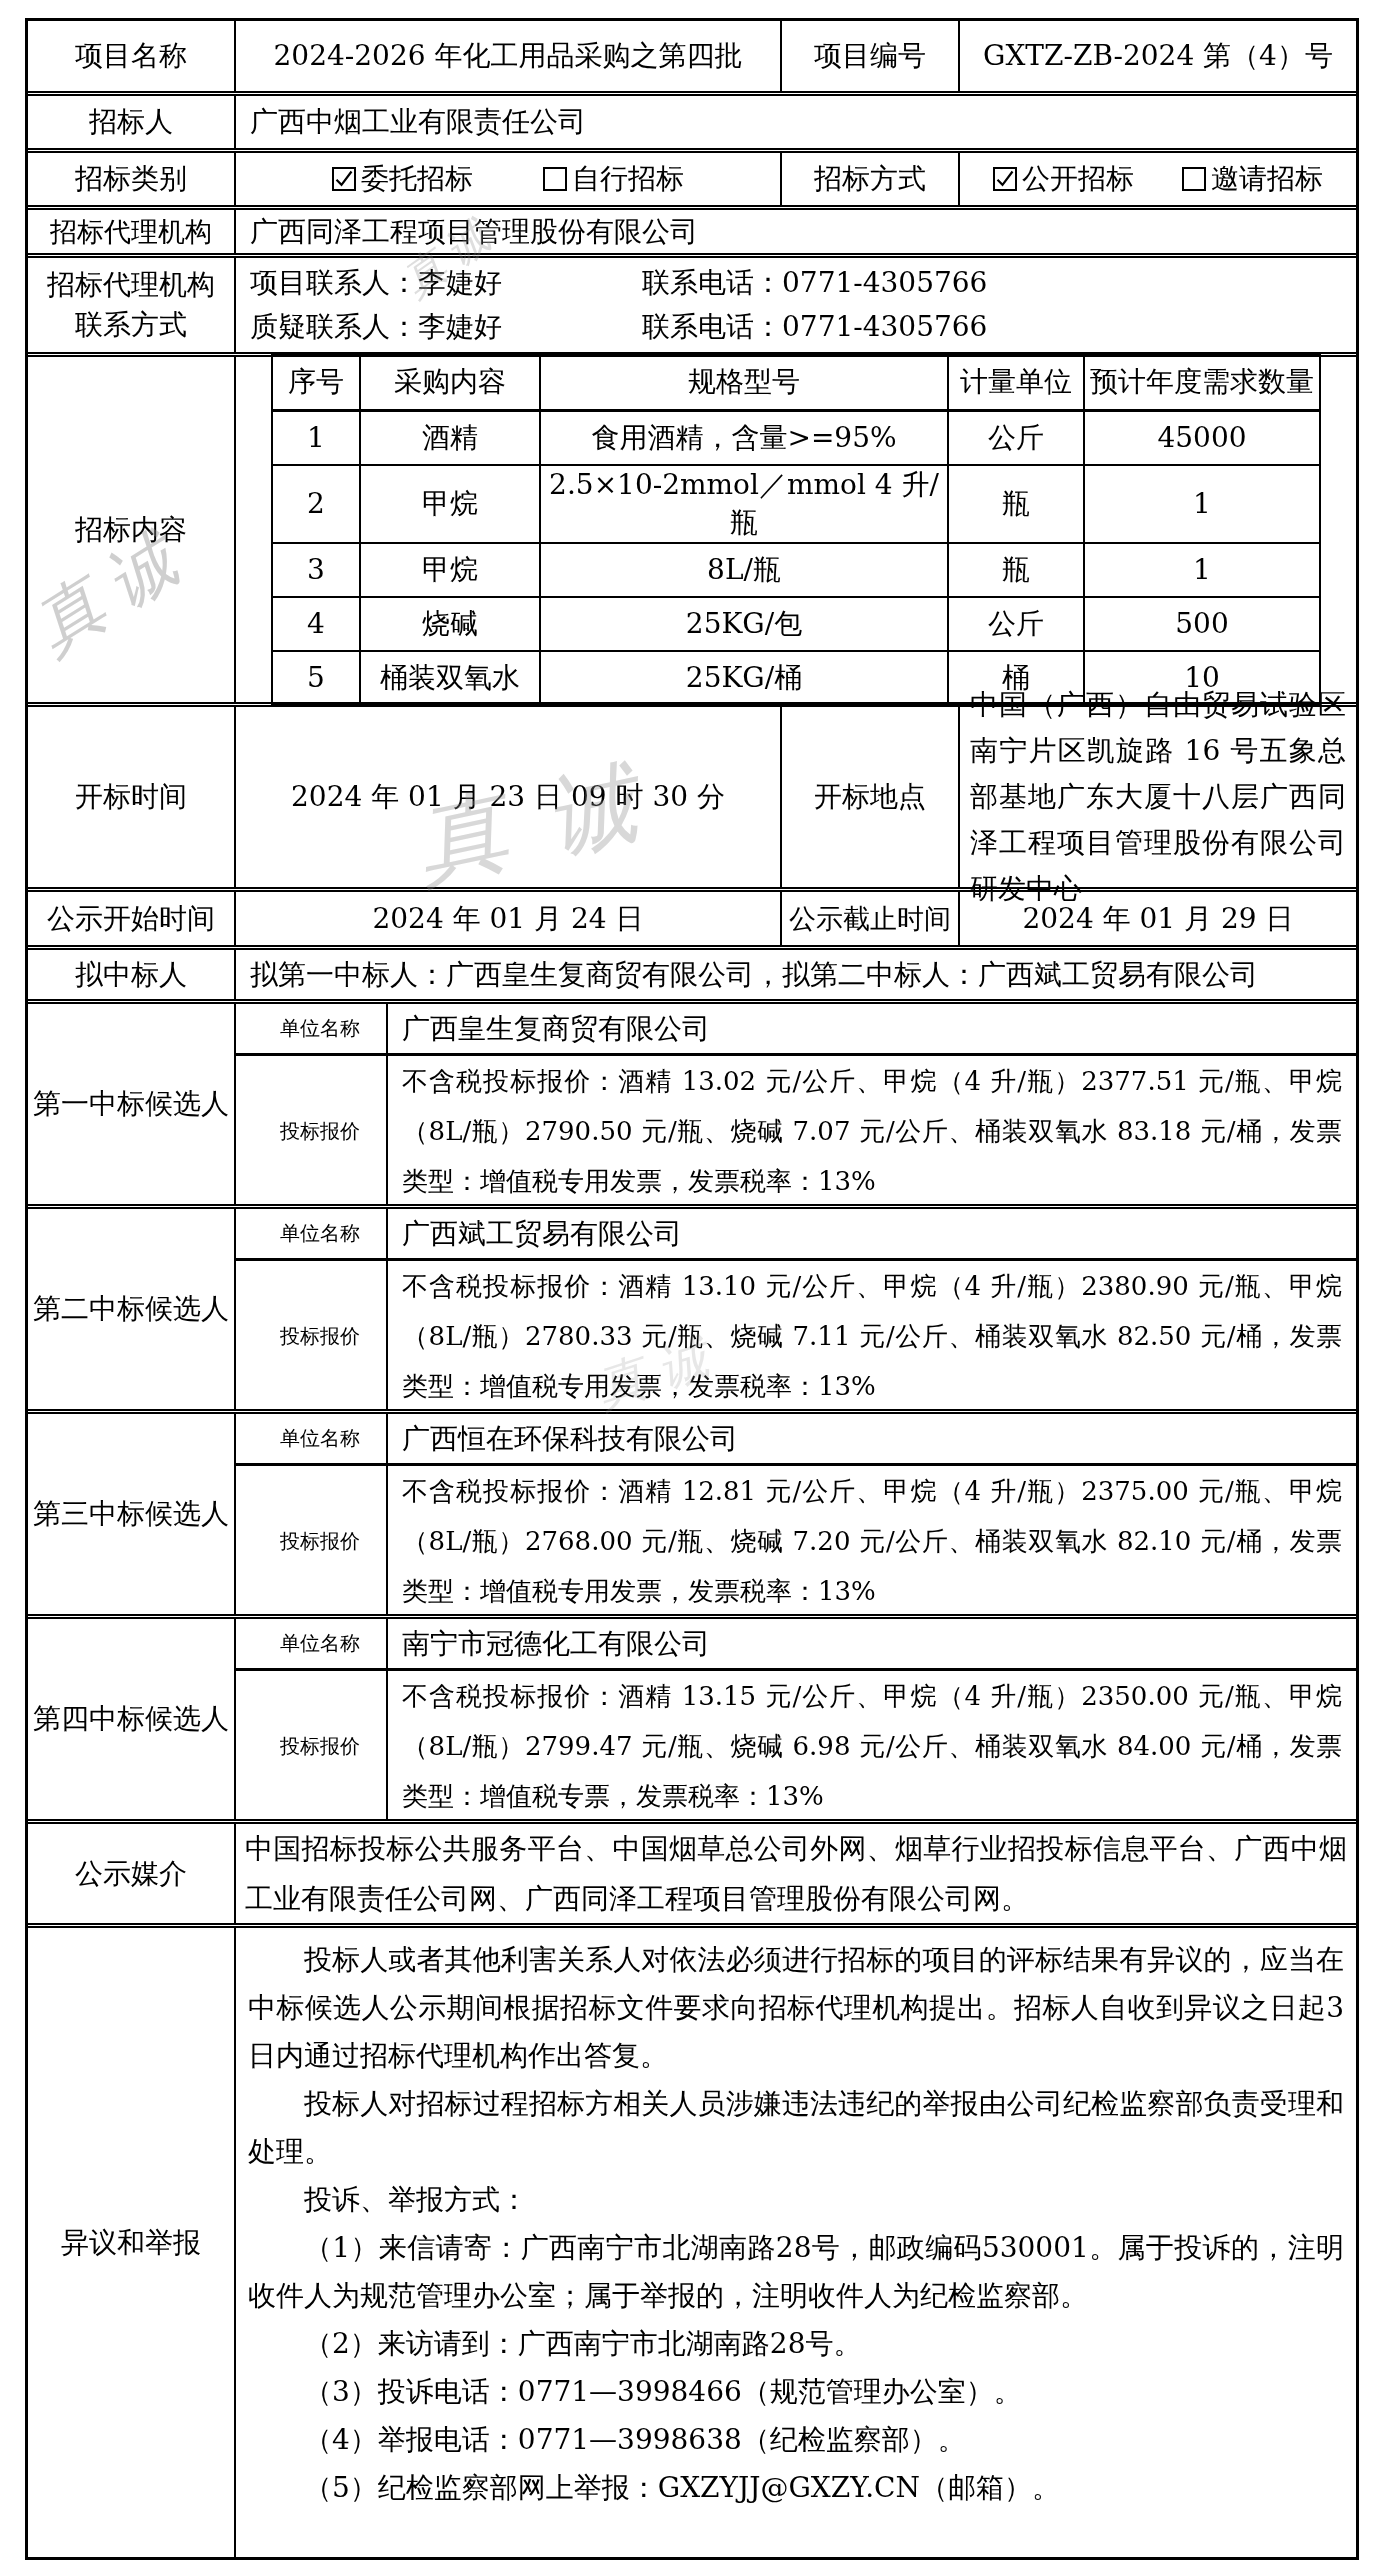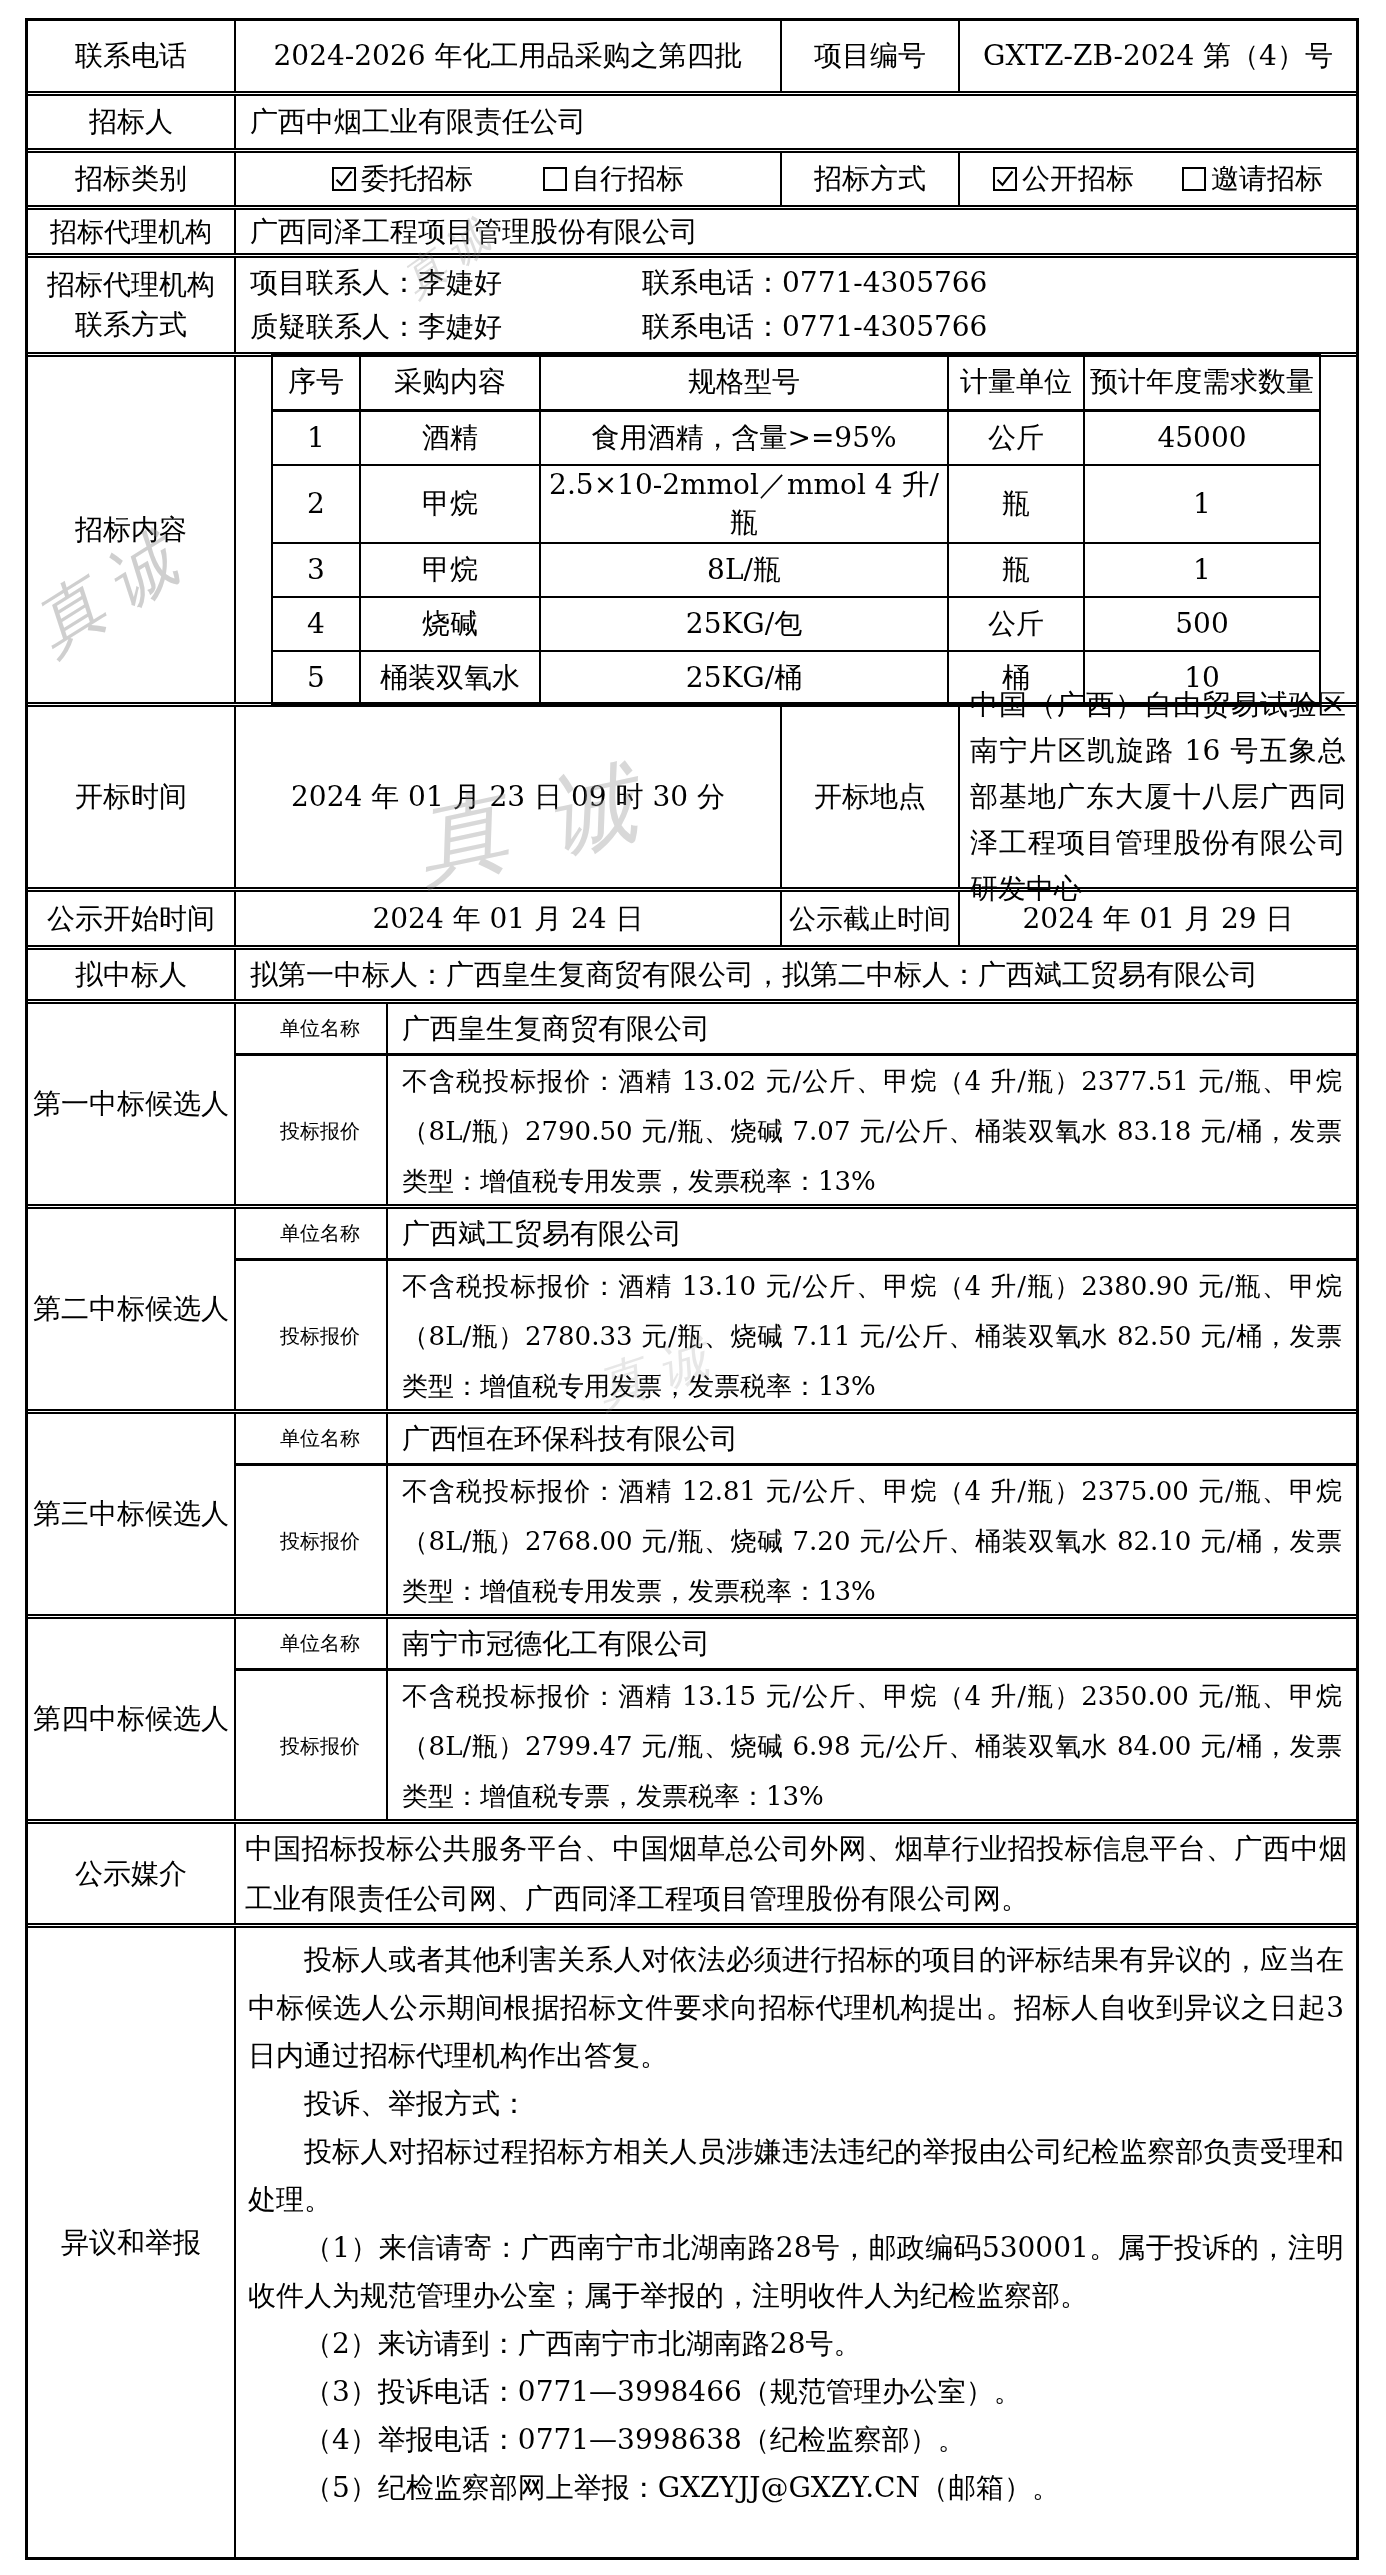--- a/index.html
+++ b/index.html
@@ -74,21 +74,21 @@
   .wm-b{top:545px;left:28px;font-size:68px;opacity:.40;transform:rotate(-32deg);letter-spacing:16px;}
   .wm-c{top:760px;left:415px;font-size:90px;opacity:.33;transform:rotate(-12deg);letter-spacing:42px;}
   .wm-d{top:1338px;left:595px;font-size:50px;opacity:.20;transform:rotate(-18deg);letter-spacing:14px;}
 </style>
 </head>
 <body>
 
 <div class="doc-table">
 
   <div class="row r-project">
-    <div class="lbl">联系电话</div>
+    <div class="lbl">项目名称</div>
     <div class="val center">2024-2026 年化工用品采购之第四批</div>
     <div class="midlbl">项目编号</div>
     <div class="endval">GXTZ-ZB-2024 第（4）号</div>
   </div>
 
   <div class="row r-tenderee sep">
     <div class="lbl">招标人</div>
     <div class="val left">广西中烟工业有限责任公司</div>
   </div>
 
@@ -311,22 +311,22 @@
     <div class="lbl">公示媒介</div>
     <div class="val">
         <span class="media-text">中国招标投标公共服务平台、中国烟草总公司外网、烟草行业招投标信息平台、广西中烟工业有限责任公司网、广西同泽工程项目管理股份有限公司网。</span>
       </div>
   </div>
 
   <div class="row r-objection sep">
     <div class="lbl">异议和举报</div>
     <div class="obj-box">
       <p>投标人或者其他利害关系人对依法必须进行招标的项目的评标结果有异议的，应当在中标候选人公示期间根据招标文件要求向招标代理机构提出。招标人自收到异议之日起3日内通过招标代理机构作出答复。</p>
+      <p>投标人对招标过程招标方相关人员涉嫌违法违纪的举报由公司纪检监察部负责受理和处理。</p>
       <p>投诉、举报方式：</p>
-      <p>投标人对招标过程招标方相关人员涉嫌违法违纪的举报由公司纪检监察部负责受理和处理。</p>
       <p>（1）来信请寄：广西南宁市北湖南路28号，邮政编码530001。属于投诉的，注明收件人为规范管理办公室；属于举报的，注明收件人为纪检监察部。</p>
       <p>（2）来访请到：广西南宁市北湖南路28号。</p>
       <p>（3）投诉电话：0771—3998466（规范管理办公室）。</p>
       <p>（4）举报电话：0771—3998638（纪检监察部）。</p>
       <p>（5）纪检监察部网上举报：GXZYJJ@GXZY.CN（邮箱）。</p>
     </div>
   </div>
 
 </div>
 

